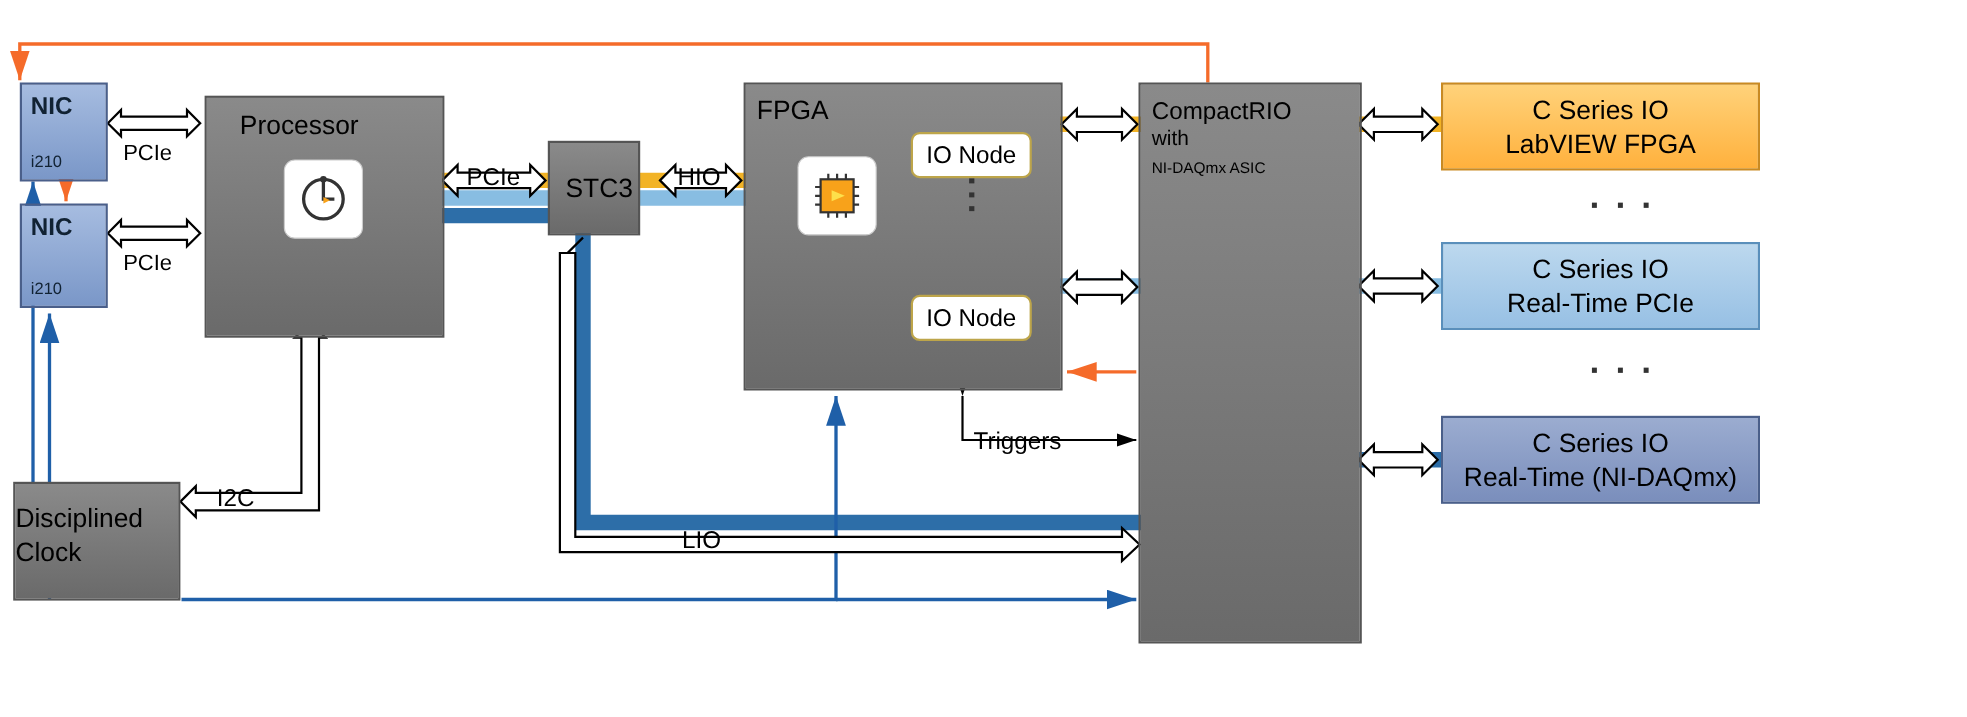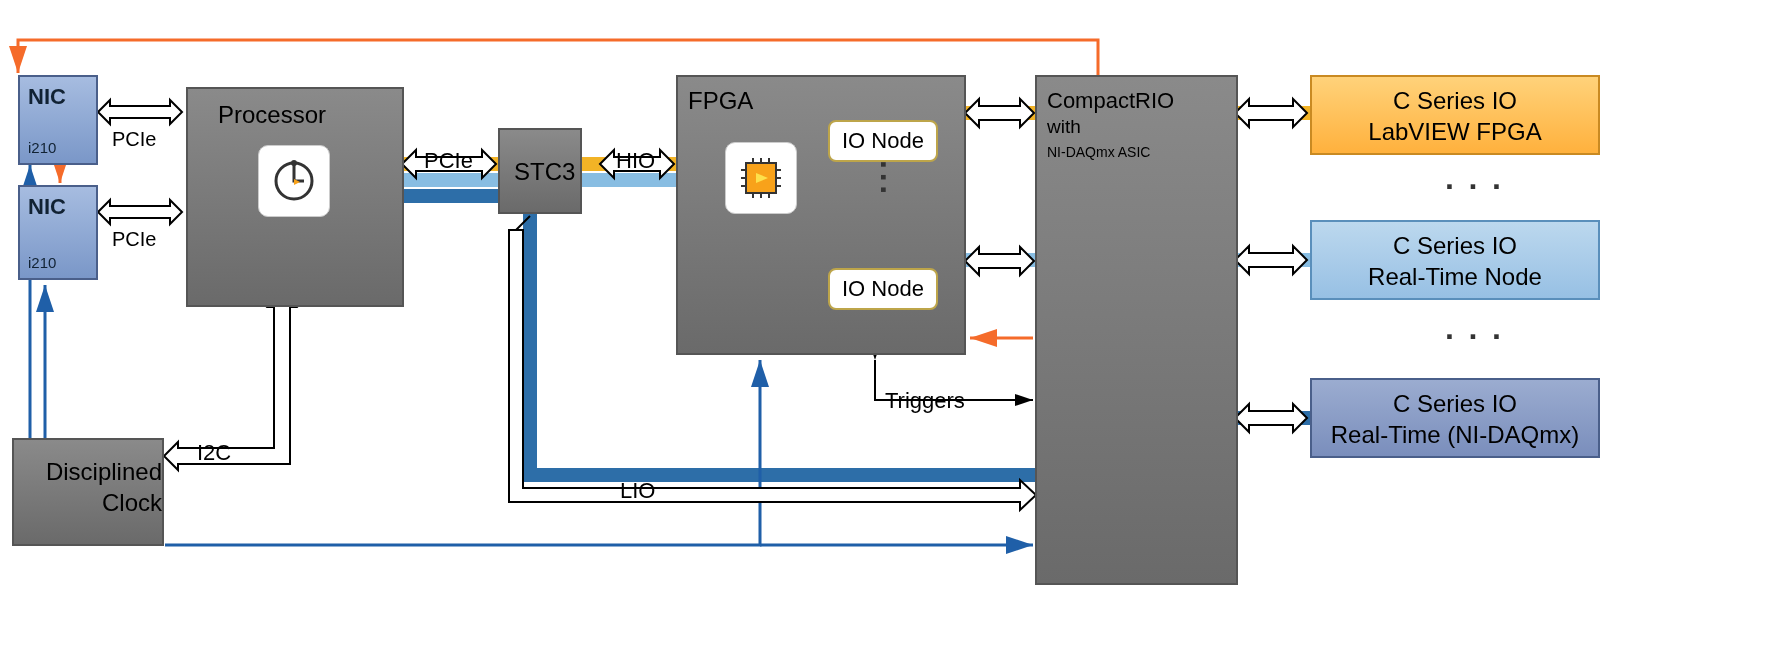--- a/index.html
+++ b/index.html
@@ -143,32 +143,32 @@
 <div class="ionode" style="left:828px;top:92px;">IO Node</div>
 <div class="ionode" style="left:828px;top:240px;">IO Node</div>
 <div class="dots" style="left:865px;top:160px;writing-mode:vertical-rl;">···</div>
 
 <div class="box gray" style="left:1035px;top:75px;width:203px;height:510px;">
   <div style="position:absolute;left:10px;top:10px;font-size:22px;">CompactRIO</div>
   <div style="position:absolute;left:10px;top:38px;font-size:19px;">with</div>
   <div style="position:absolute;left:10px;top:66px;font-size:14px;">NI-DAQmx ASIC</div>
 </div>
 
-<div class="box gray" style="left:12px;top:438px;width:152px;height:108px;text-align:right;padding-top:16px;">
+<div class="box gray" style="left:12px;top:438px;width:152px;height:108px;text-align:left;padding-top:16px;">
   <div>Disciplined</div>
   <div>Clock</div>
 </div>
 
 <div class="box yellow" style="left:1310px;top:75px;width:290px;height:80px;text-align:center;padding-top:8px;">
   <div>C Series IO</div>
   <div>LabVIEW FPGA</div>
 </div>
 <div class="box lblue" style="left:1310px;top:220px;width:290px;height:80px;text-align:center;padding-top:8px;">
   <div>C Series IO</div>
-  <div>Real-Time Node</div>
+  <div>Real-Time PCIe</div>
 </div>
 <div class="box dblue" style="left:1310px;top:378px;width:290px;height:80px;text-align:center;padding-top:8px;">
   <div>C Series IO</div>
   <div>Real-Time (NI-DAQmx)</div>
 </div>
 <div class="dots" style="left:1445px;top:168px;">· · ·</div>
 <div class="dots" style="left:1445px;top:318px;">· · ·</div>
 
 <div class="lbl" style="left:112px;top:128px;font-size:20px;">PCIe</div>
 <div class="lbl" style="left:112px;top:228px;font-size:20px;">PCIe</div>

